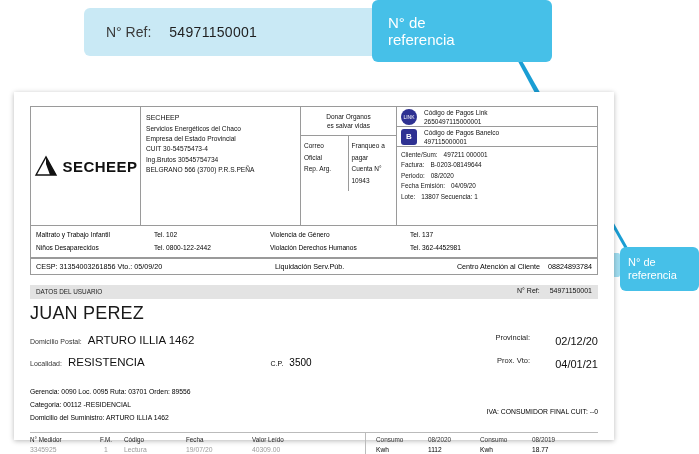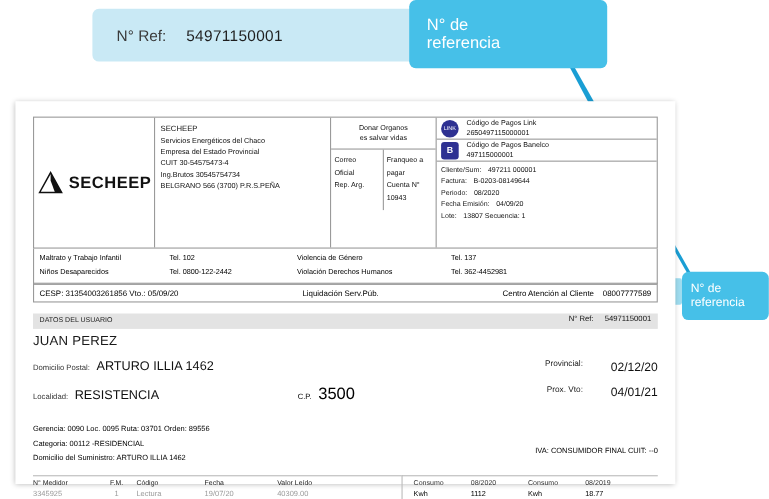--- a/index.html
+++ b/index.html
@@ -138,28 +138,28 @@
   }
   .ref-inline {
     position: absolute; right: 6px; top: 2px;
     font-size: 7px; color: #111;
     display: flex; gap: 10px;
   }
 
   .cliente {
     margin: 4px 16px 0 16px;
   }
-  .cliente-name { font-size: 12px; color: #1a1a1a; letter-spacing: .2px; }
+  .cliente-name { font-size: 18px; color: #1a1a1a; letter-spacing: .2px; }
 
   .addr { margin: 6px 16px 12px 16px; font-size: 7px; position: relative; }
   .addr-line { display: flex; align-items: baseline; gap: 6px; line-height: 1.9; }
   .addr-line .k { color: #333; }
   .addr-line .v-big { font-size: 11.5px; color: #111; }
   .cp-inline { margin-left: 120px; font-size: 7px; }
-  .cp-val { font-size: 15px; }
+  .cp-val { font-size: 10px; }
 
   .right-dates { position: absolute; right: 0; top: 0; font-size: 7.5px; text-align: right; }
   .rd-row { display: flex; justify-content: flex-end; gap: 10px; line-height: 2.1; }
   .rd-row .k { color: #222; }
   .rd-row .v { font-size: 11px; color: #111; min-width: 58px; text-align: right; }
 
   .smallmeta { margin: 2px 16px 0 16px; font-size: 6.8px; line-height: 1.9; position: relative; }
   .smallmeta .right { position: absolute; right: 0; top: 0; }
 
   .tables { margin: 8px 16px 0 16px; display: flex; gap: 0; font-size: 6.5px; }
@@ -310,21 +310,21 @@
         <span>Tel. 362-4452981</span>
       </div>
     </div>
 
     <div class="cesp-row">
       <span>CESP: 31354003261856 Vto.: 05/09/20</span>
       <span>Liquidación Serv.Púb.</span>
       <span>
         <span>Centro Atención al Cliente</span>
         &nbsp;&nbsp;
-        <span>08007777589</span>
+        <span>08824893784</span>
       </span>
     </div>
 
     <div class="usuario-bar">
       <span>DATOS DEL USUARIO</span>
       <span class="ref-inline">
         <span>N° Ref:</span>
         <span>54971150001</span>
       </span>
     </div>

